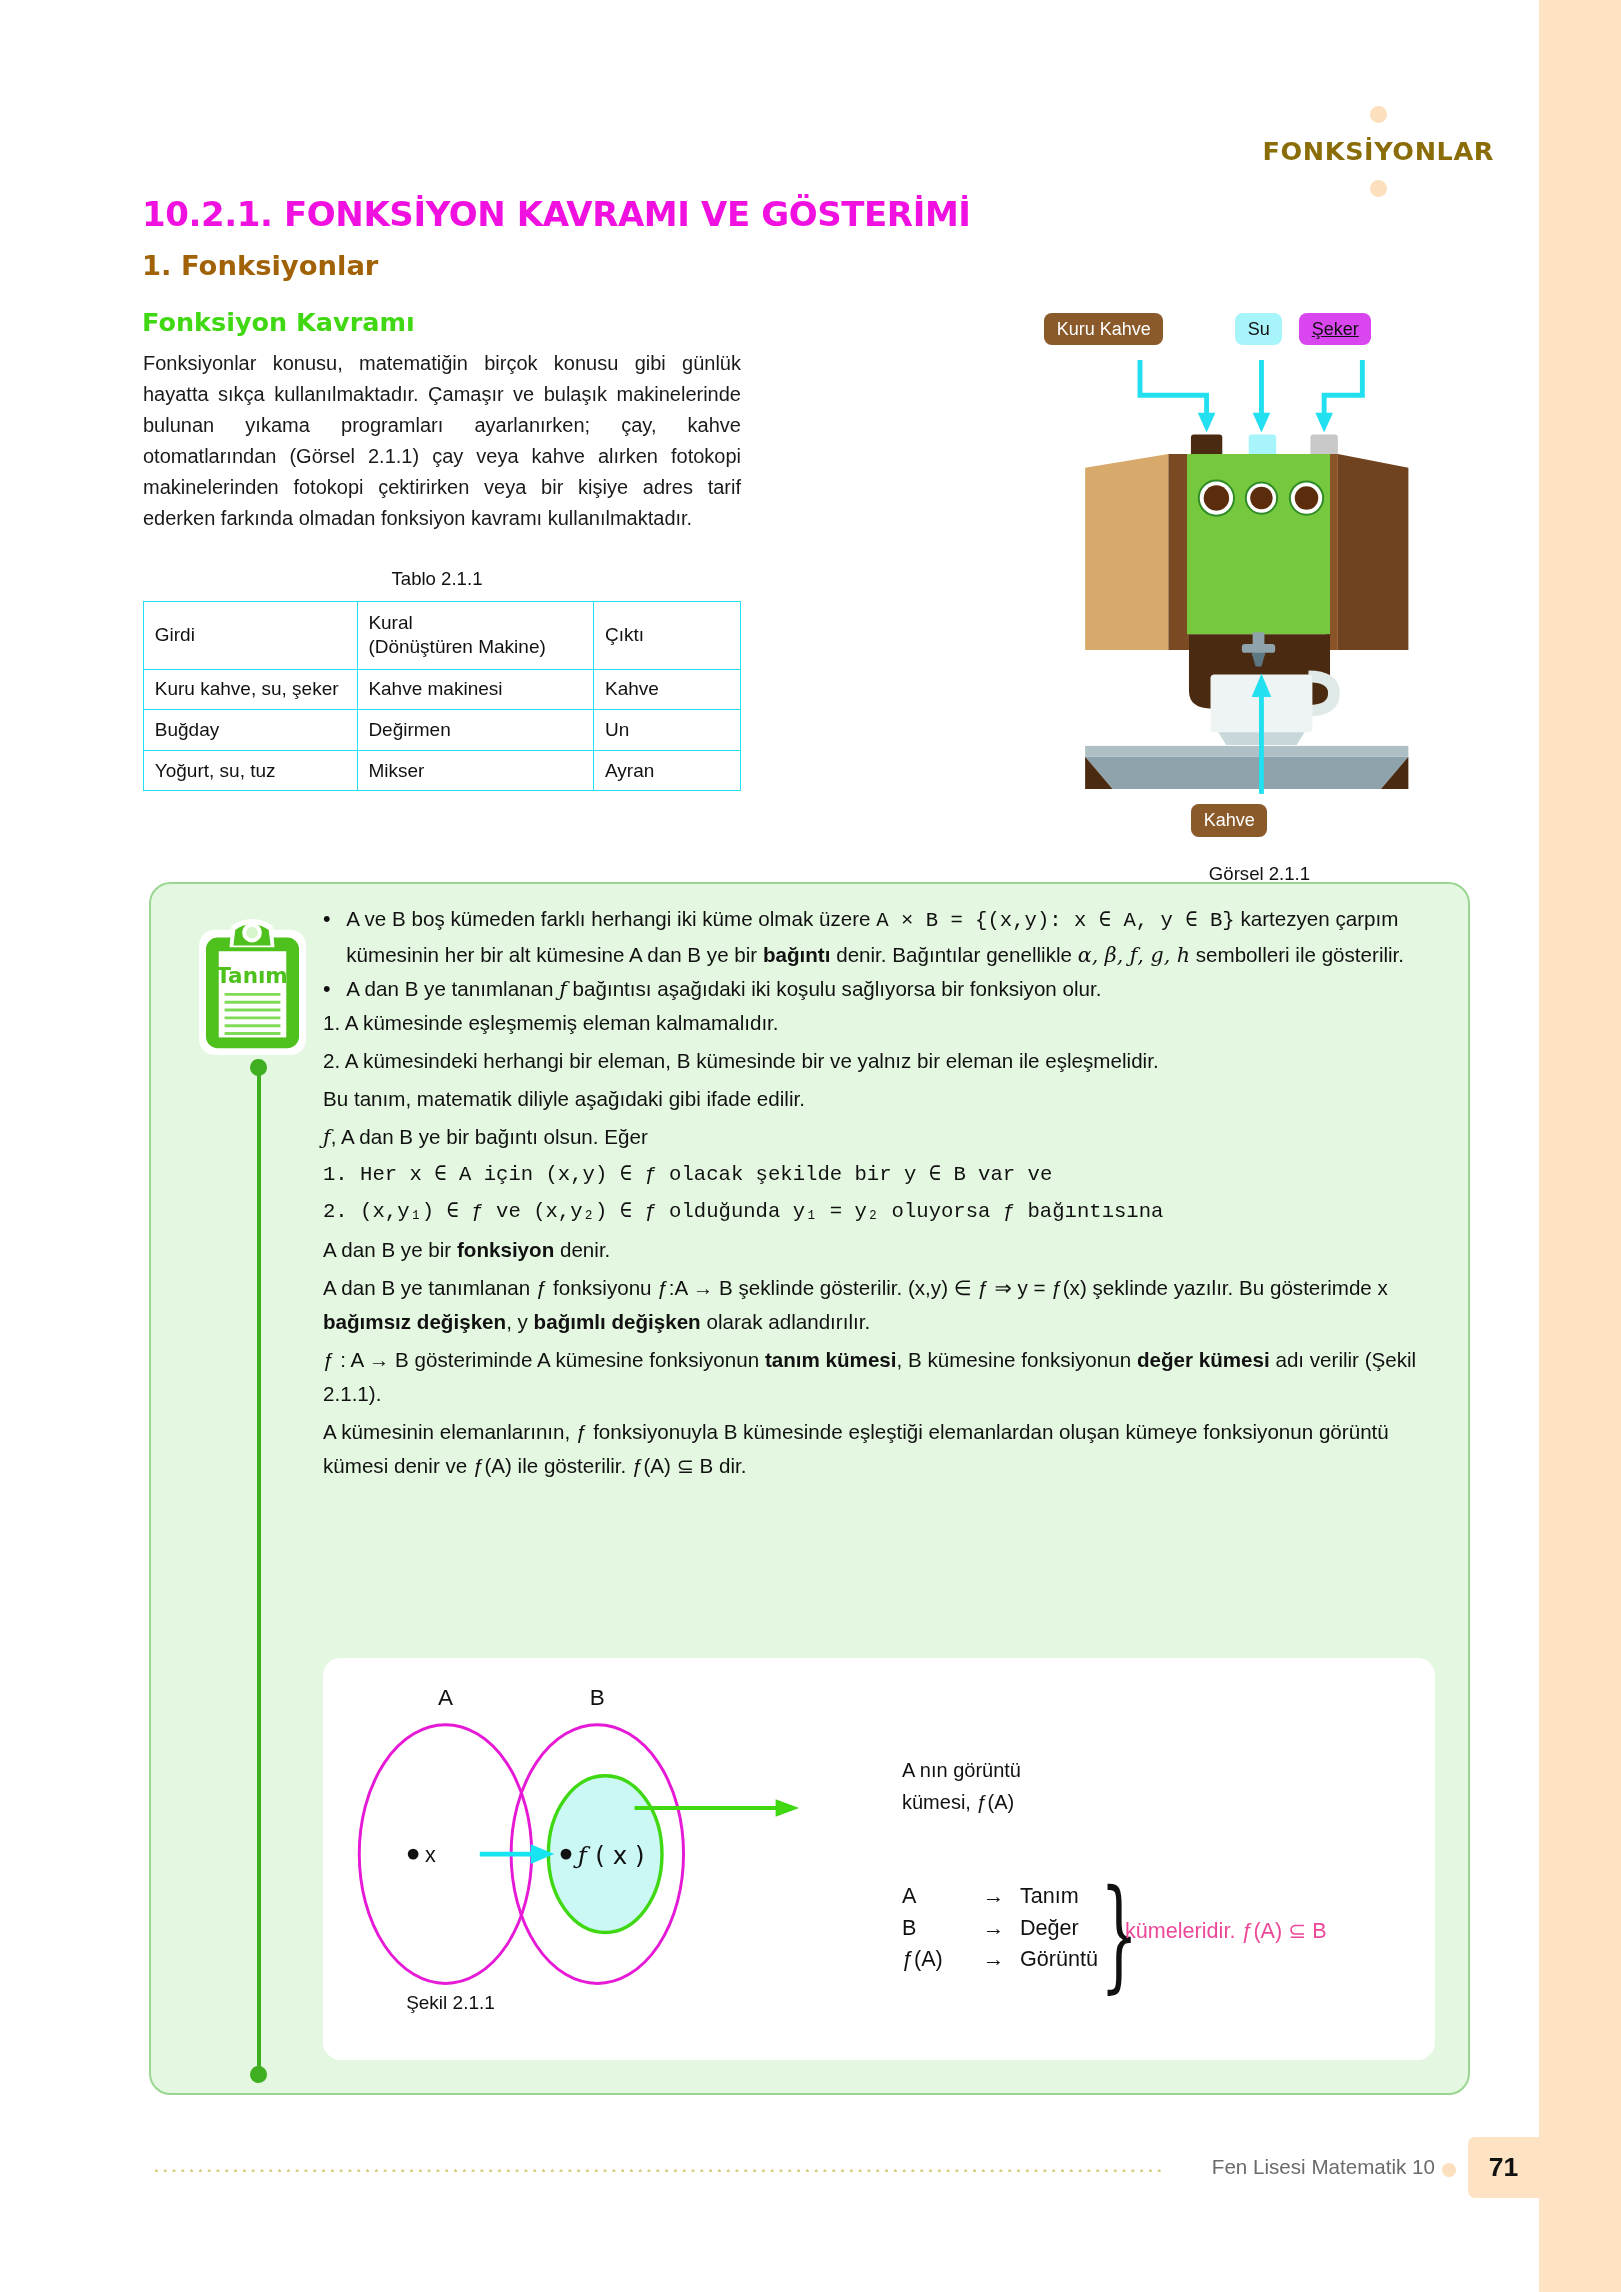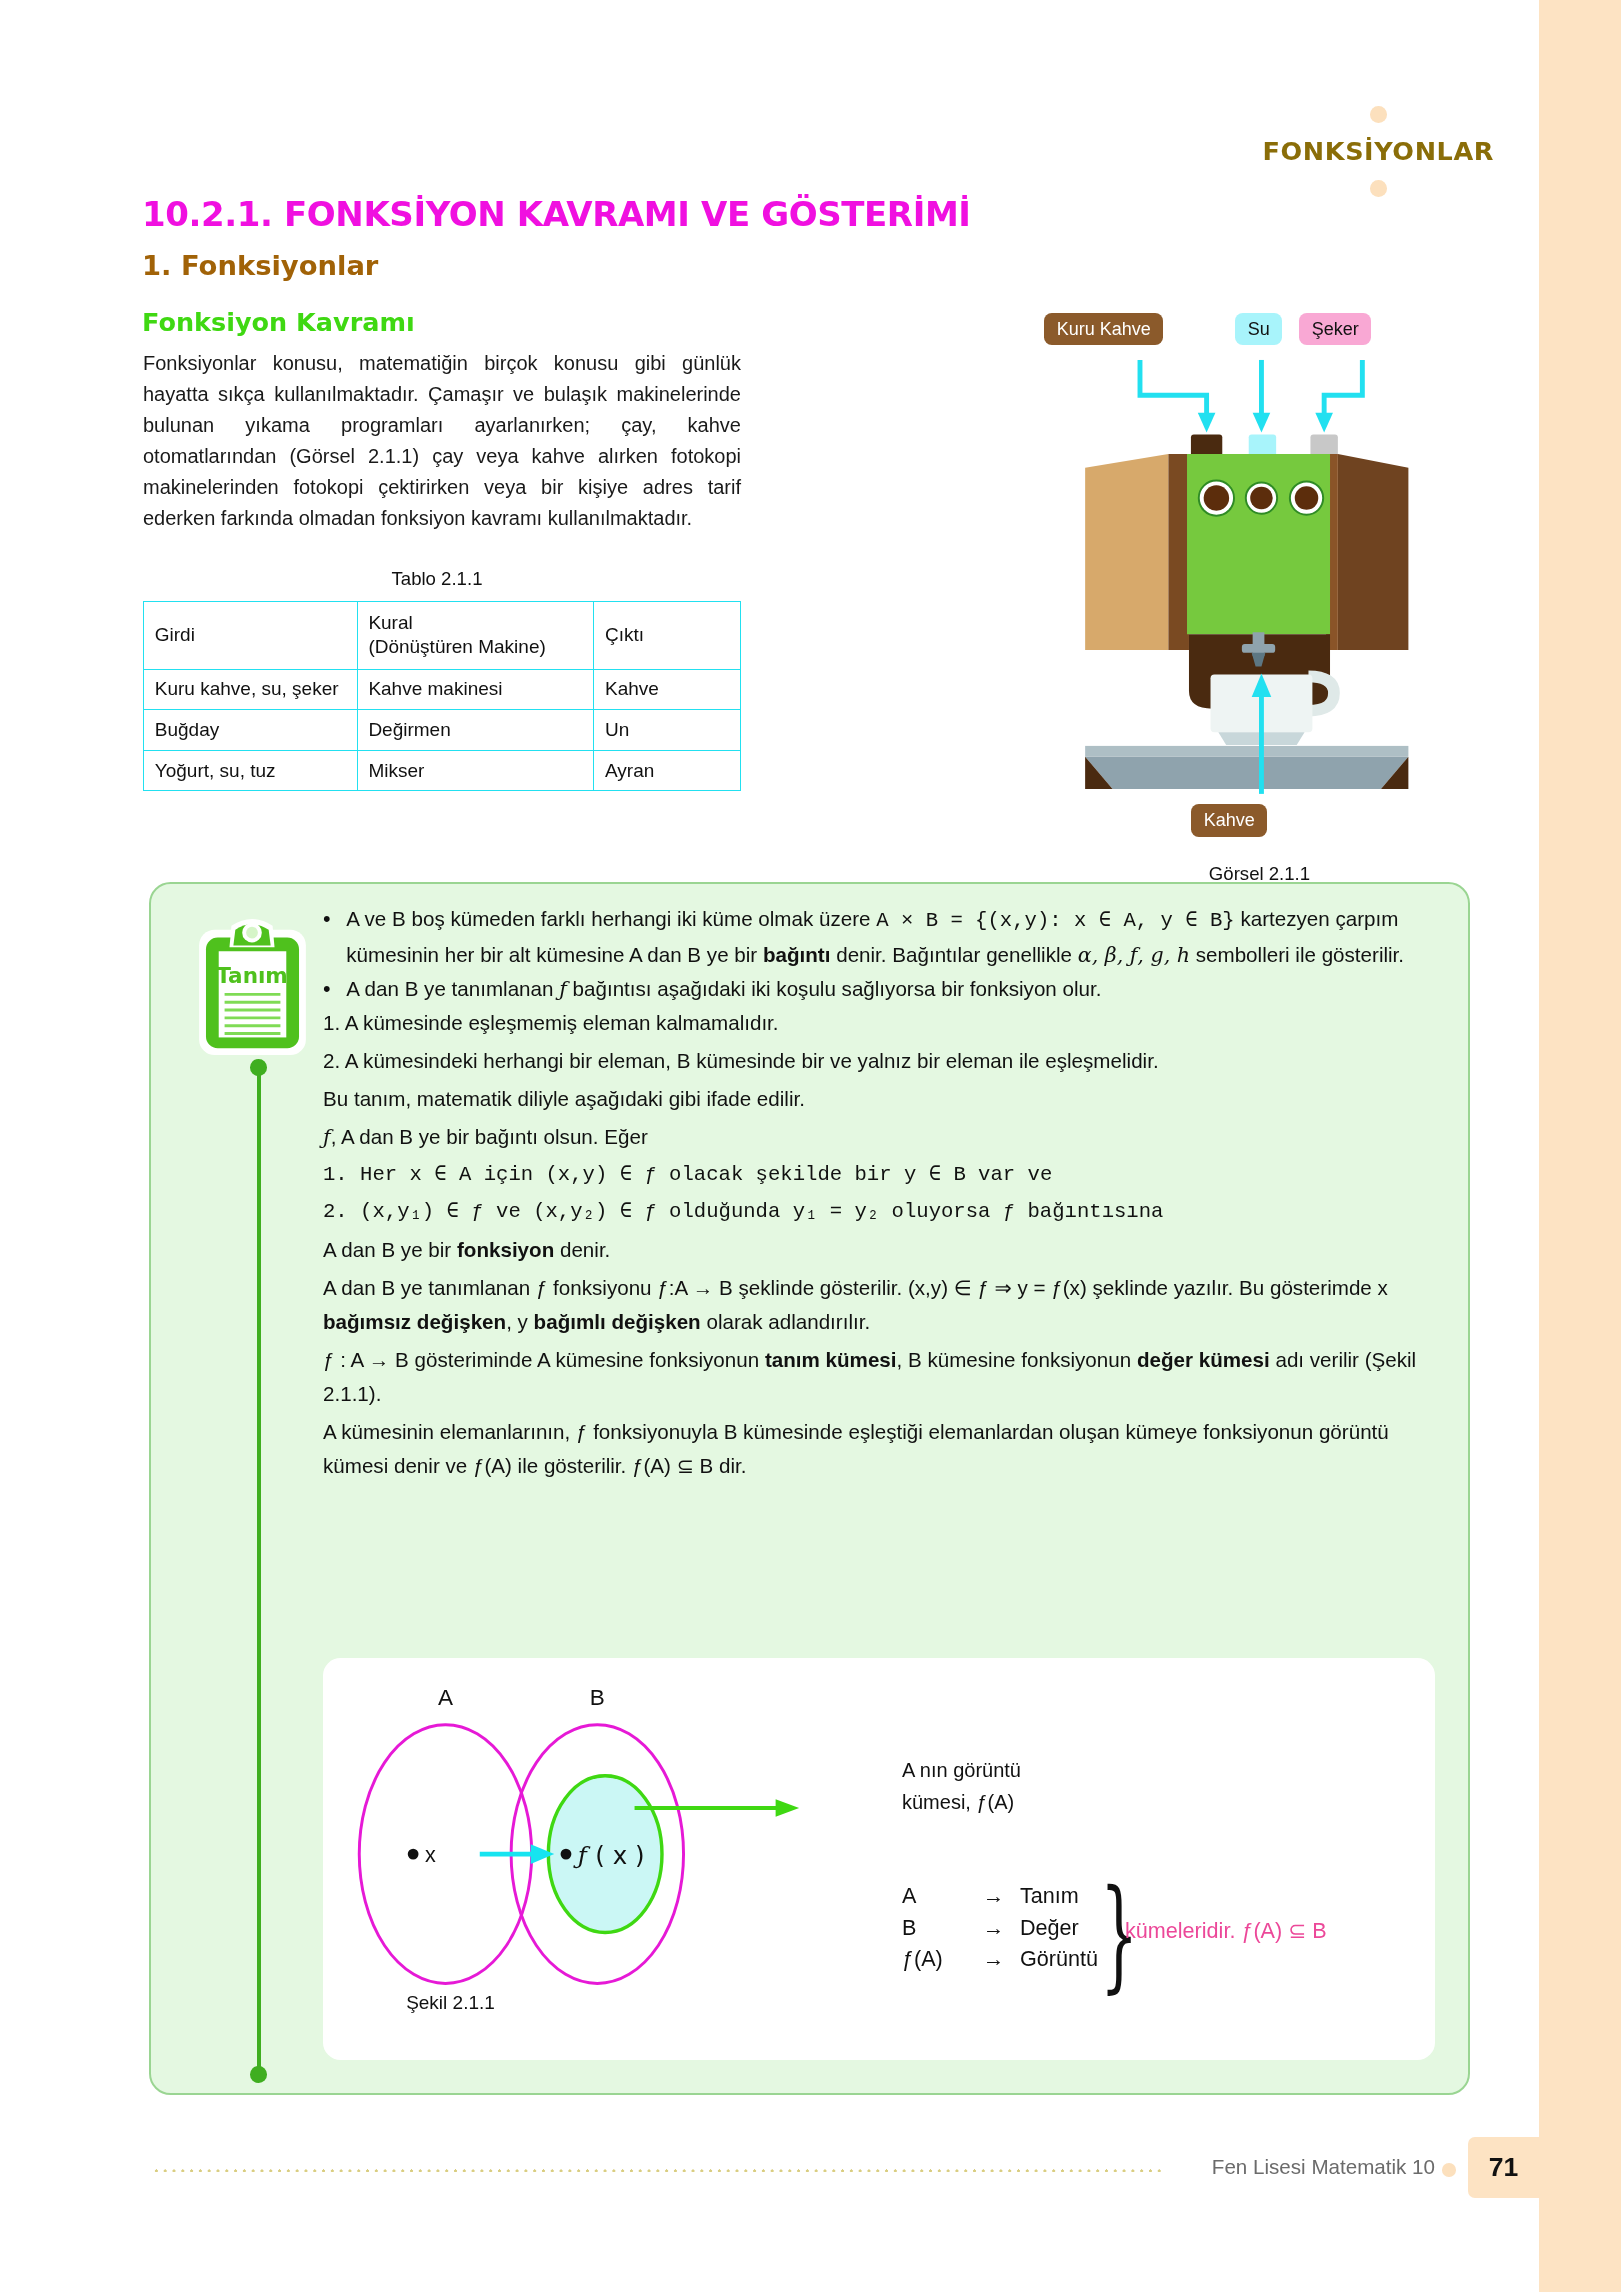--- a/index.html
+++ b/index.html
@@ -118,21 +118,21 @@
   .tag {
     position: absolute;
     border-radius: 7.8px;
     font-size: 18px;
     padding: 5.9px 12.7px;
     white-space: nowrap;
     text-align: center;
   }
   .tag-kuru  { left: 0px;   top: 13.7px; background: #8b5a2b; color: #fff; }
   .tag-su    { left: 191px; top: 13.7px; background: #a8f4fb; color: #111; }
-  .tag-seker { left: 255px; top: 13.7px; background: #f9a8d4; color: #111; }
+  .tag-seker { left: 255px; top: 13.7px; background: #d946ef; color: #111; text-decoration: underline; }
   .tag-kahve { left: 147px; top: 505px; background: #8b5a2b; color: #fff; }
 
   .fig-caption {
     position: absolute;
     top: 564px; left: 0; width: 431px;
     text-align: center;
     font-size: 18.6px;
     color: #111;
   }
 

